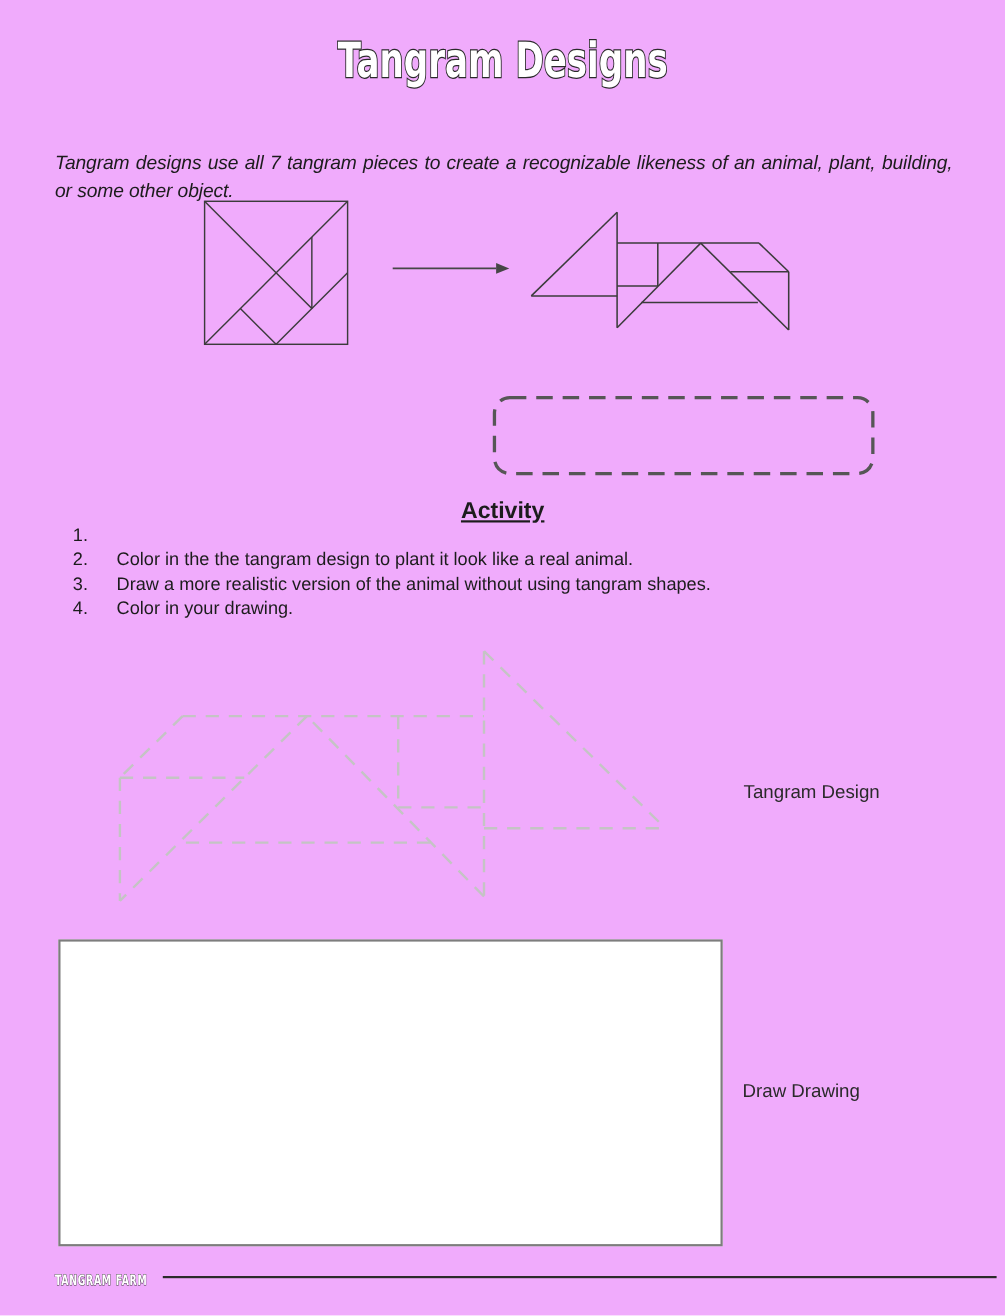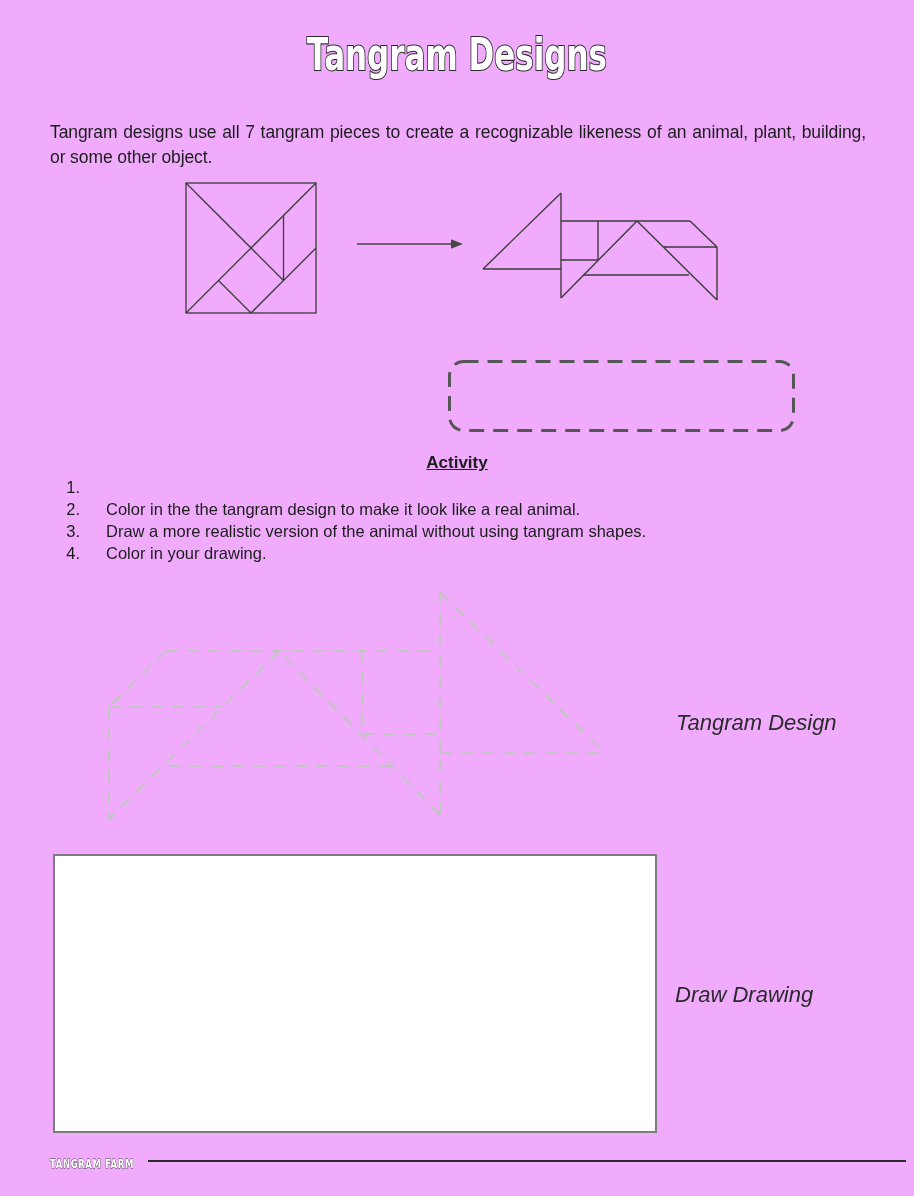--- a/index.html
+++ b/index.html
@@ -1,28 +1,28 @@
 <!DOCTYPE html>
 <html><head>
 <meta charset="utf-8">
 <style>
   html,body{margin:0;padding:0;background:#fff;}
   .page{position:relative;width:914px;height:1196px;background:#f0abfc;
         font-family:"Liberation Sans", sans-serif;color:#1c1c1c;overflow:hidden;}
   .para{position:absolute;left:50px;width:816px;margin:0;font-size:17.5px;
         line-height:25px;text-align:justify;letter-spacing:-0.1px;}
-  #intro-para{top:120px;}
+  #intro-para{top:136px;font-style:italic;}
   #para2{top:326px;}
   #question{position:absolute;left:50px;top:403px;margin:0;font-size:18px;line-height:24px;}
   #activity-heading{position:absolute;left:0;top:453px;width:914px;text-align:center;
-        font-size:17px;font-weight:bold;text-decoration:underline;}
+        font-size:21px;font-weight:bold;text-decoration:underline;}
   #activity-list{position:absolute;left:50px;top:476px;width:810px;margin:0;padding:0;list-style:none;}
   .act-item{display:flex;font-size:16.5px;line-height:22px;}
   .act-item .num{width:30px;text-align:right;margin-right:26px;flex:0 0 30px;}
-  .side-label{position:absolute;margin:0;font-size:22px;color:#2a2a2a;font-style:italic;}
+  .side-label{position:absolute;margin:0;font-size:17px;color:#2a2a2a;}
   #tangram-design-label{left:676px;top:710px;}
   #your-drawing-label{left:675px;top:982px;}
   #drawing-box{position:absolute;border:2px solid #7d7d7d;background:#fff;}
   #title-svg{position:absolute;left:0;top:20px;width:914px;height:64px;}
   #title-svg text{font-family:"DejaVu Sans", sans-serif;font-weight:bold;font-size:44px;
         fill:#ffffff;stroke:#2a2a2a;stroke-width:2.2px;paint-order:stroke;}
   #footer-brand-svg{position:absolute;left:48px;top:1150px;width:110px;height:26px;}
   #footer-brand-svg text{font-family:"DejaVu Sans", sans-serif;font-weight:bold;font-size:13px;
         fill:#ffffff;stroke:#3a3a3a;stroke-width:0.9px;paint-order:stroke;letter-spacing:1px;}
   #footer-rule{position:absolute;left:148px;top:1160px;width:758px;height:2px;background:#2b2b2b;}
@@ -41,21 +41,21 @@
 
 
   <div id="activity-heading">Activity</div>
 
   <ol id="activity-list">
     <li class="act-item">
       <span class="num">1.</span>
     </li>
     <li class="act-item">
       <span class="num">2.</span>
-      <span class="txt">Color in the the tangram design to make it look like a real animal.</span>
+      <span class="txt">Color in the the tangram design to plant it look like a real animal.</span>
     </li>
     <li class="act-item">
       <span class="num">3.</span>
       <span class="txt">Draw a more realistic version of the animal without using tangram shapes.</span>
     </li>
     <li class="act-item">
       <span class="num">4.</span>
       <span class="txt">Color in your drawing.</span>
     </li>
   </ol>

